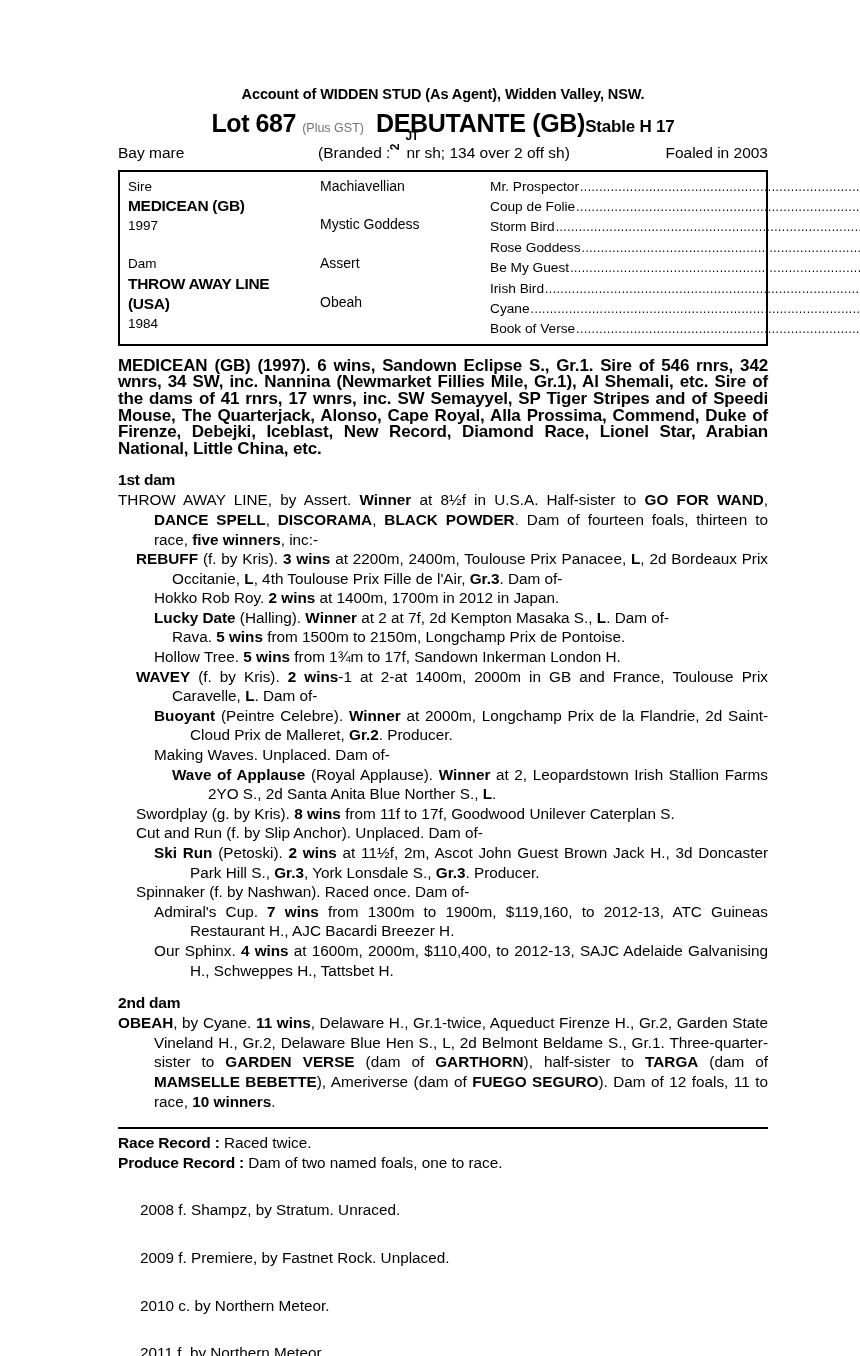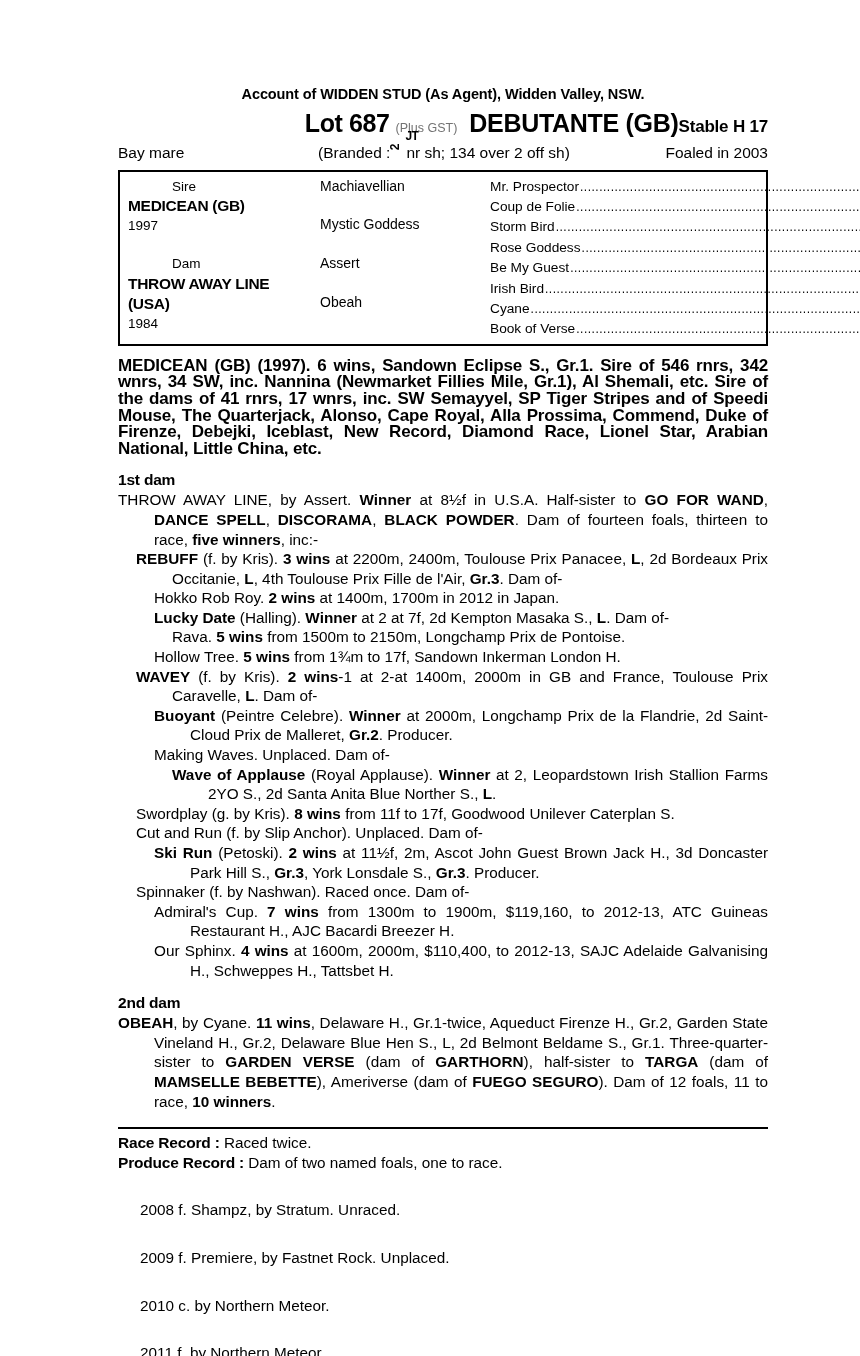--- a/index.html
+++ b/index.html
@@ -32,21 +32,21 @@
   .account-line {
     text-align: center;
     font-weight: bold;
     font-size: 14.5px;
     letter-spacing: -0.1px;
     margin-bottom: 7px;
   }
   .lot-row {
     display: flex;
     align-items: baseline;
-    justify-content: flex-end;
+    justify-content: center;
     margin-bottom: 4px;
   }
   .lot-left {
     display: flex;
     align-items: baseline;
     white-space: nowrap;
   }
   .lot-no {
     font-weight: bold;
     font-size: 25px;
@@ -121,21 +121,21 @@
     margin-bottom: 12px;
   }
   .ped-grid {
     display: grid;
     grid-template-columns: 192px 170px 1fr;
     font-size: 14px;
     line-height: 19.4px;
   }
   .ped-col { padding: 0 4px 0 8px; }
   .ped-col.c3 { padding-right: 8px; }
-  .pc-label { font-size: 13.5px; margin-left: 44px; }
+  .pc-label { font-size: 13.5px; }
   .pc-name {
     font-weight: bold;
     font-size: 15.5px;
     letter-spacing: -0.3px;
     line-height: 20px;
   }
   .pc-year { font-size: 13.5px; }
   .pc-gap { height: 19px; }
   .pc-mid { font-size: 14px; line-height: 19.4px; }
   .pc-mid .spacer { visibility: hidden; }

